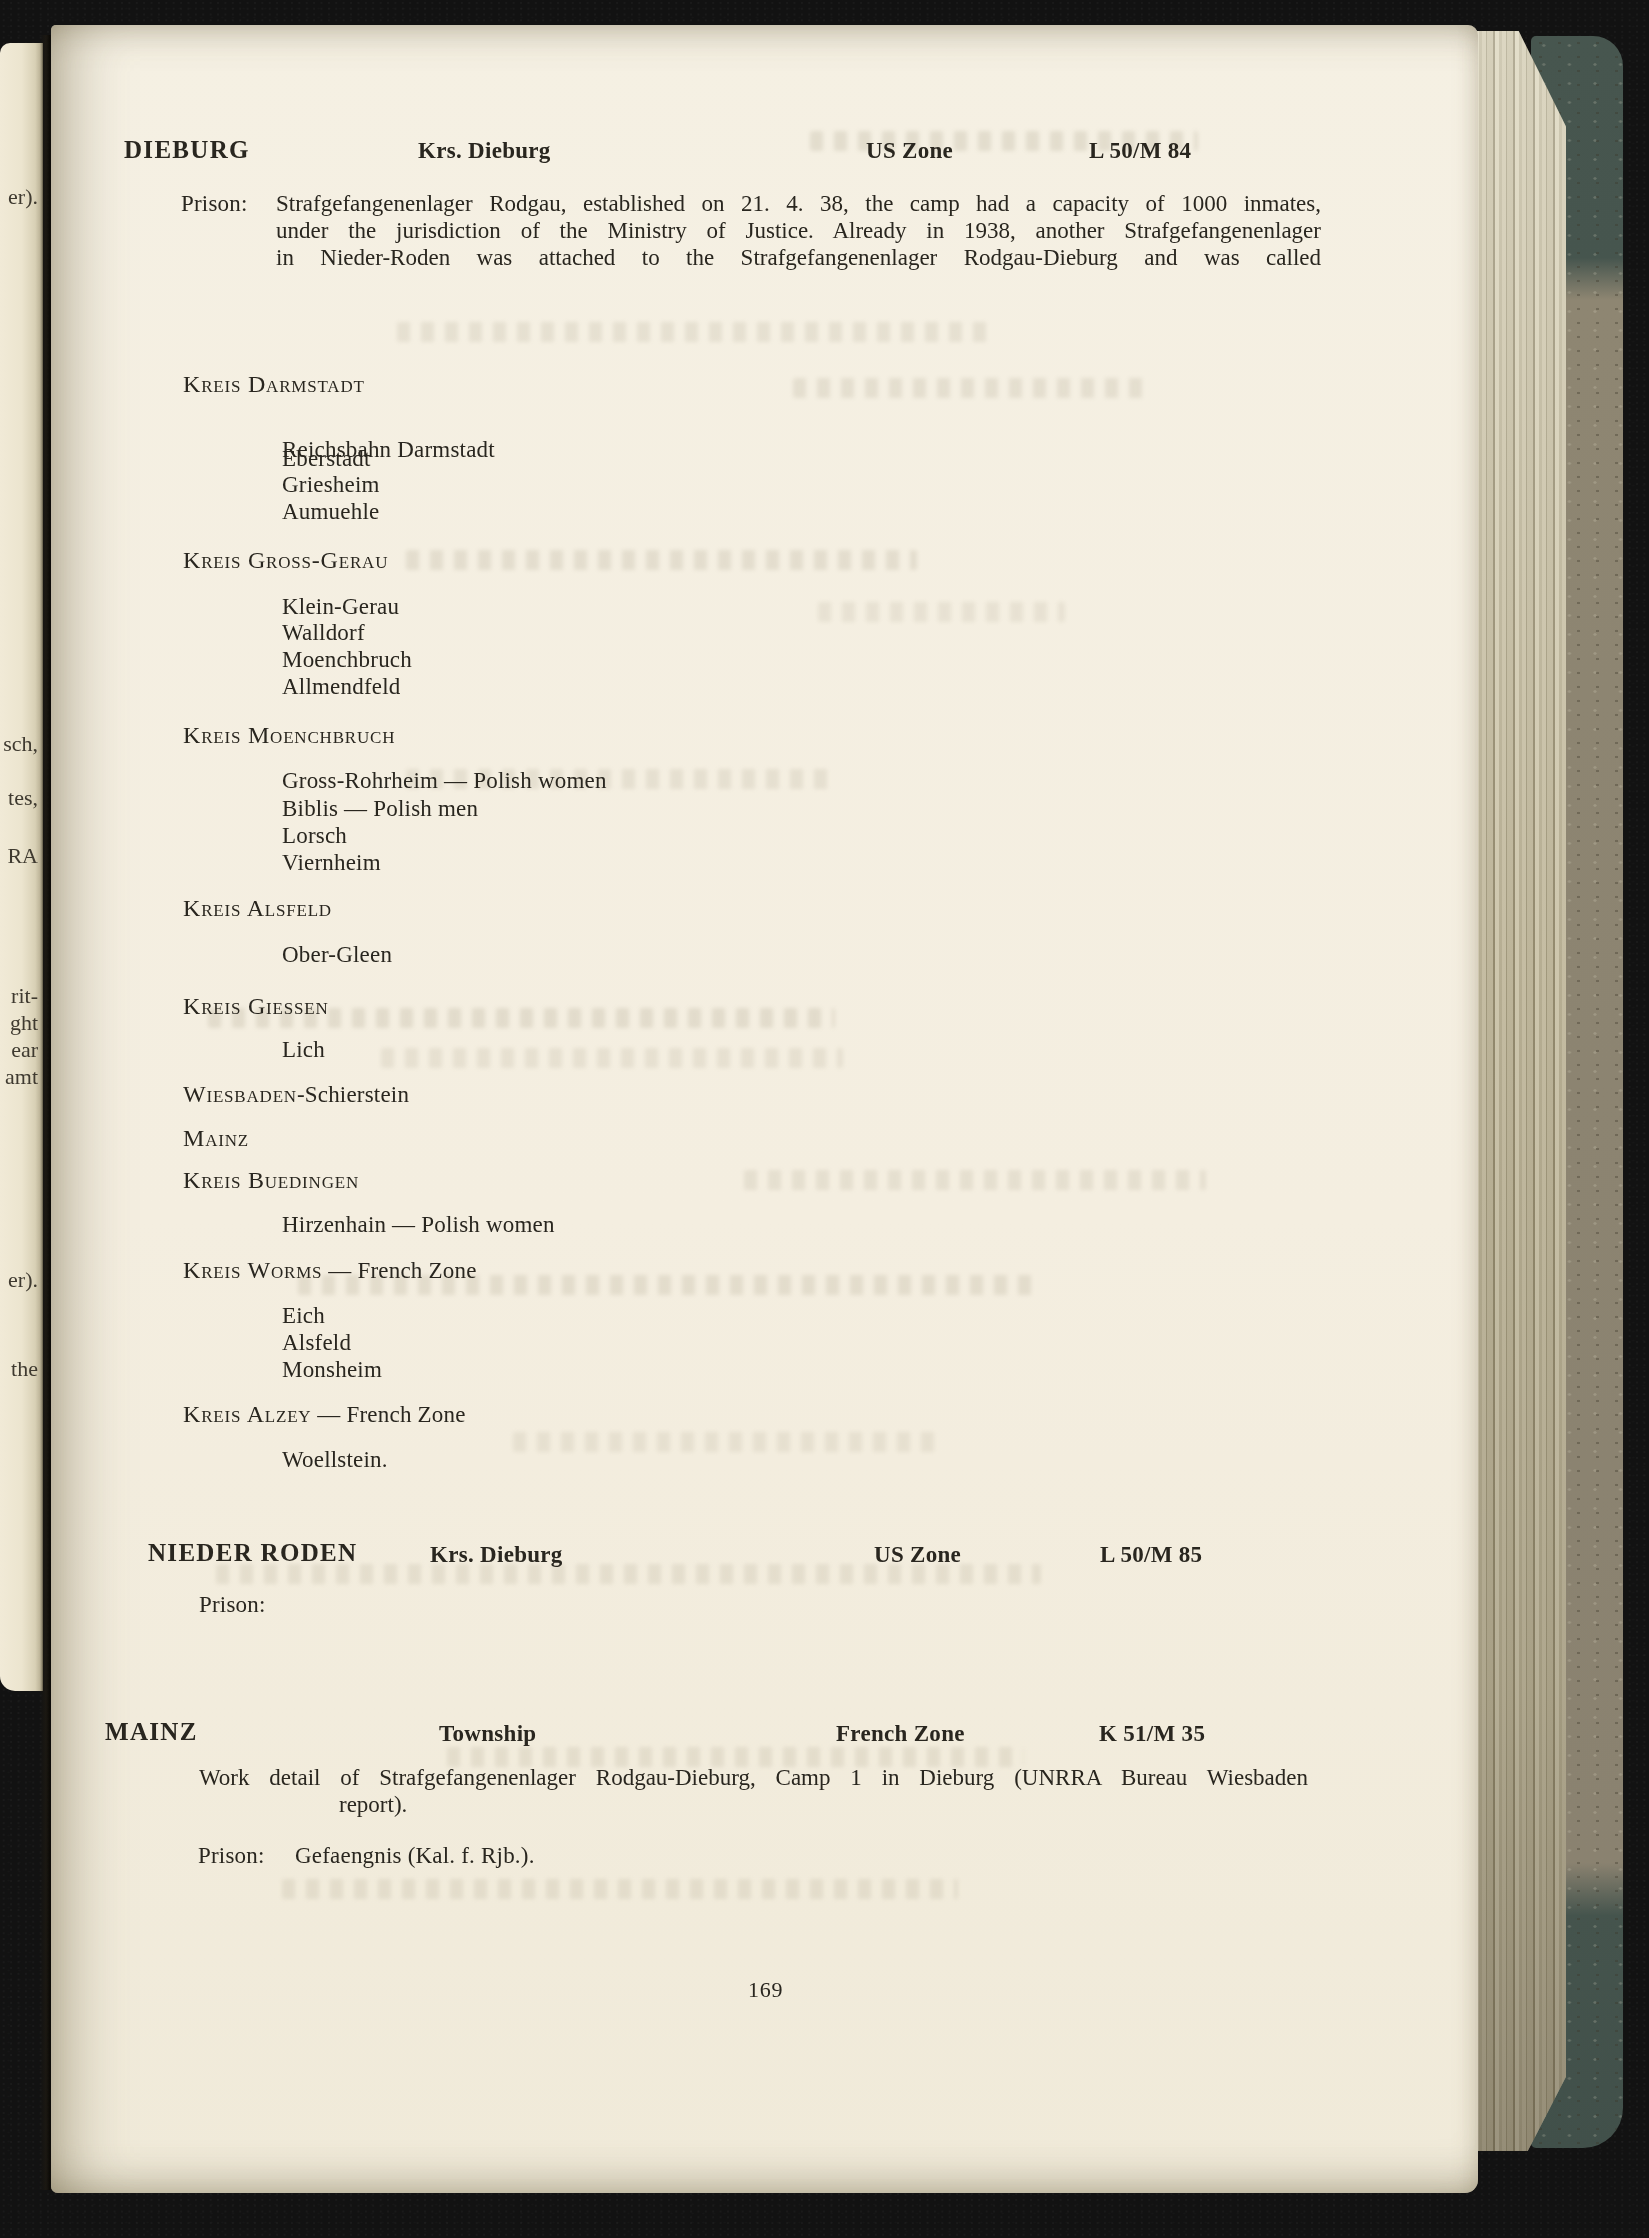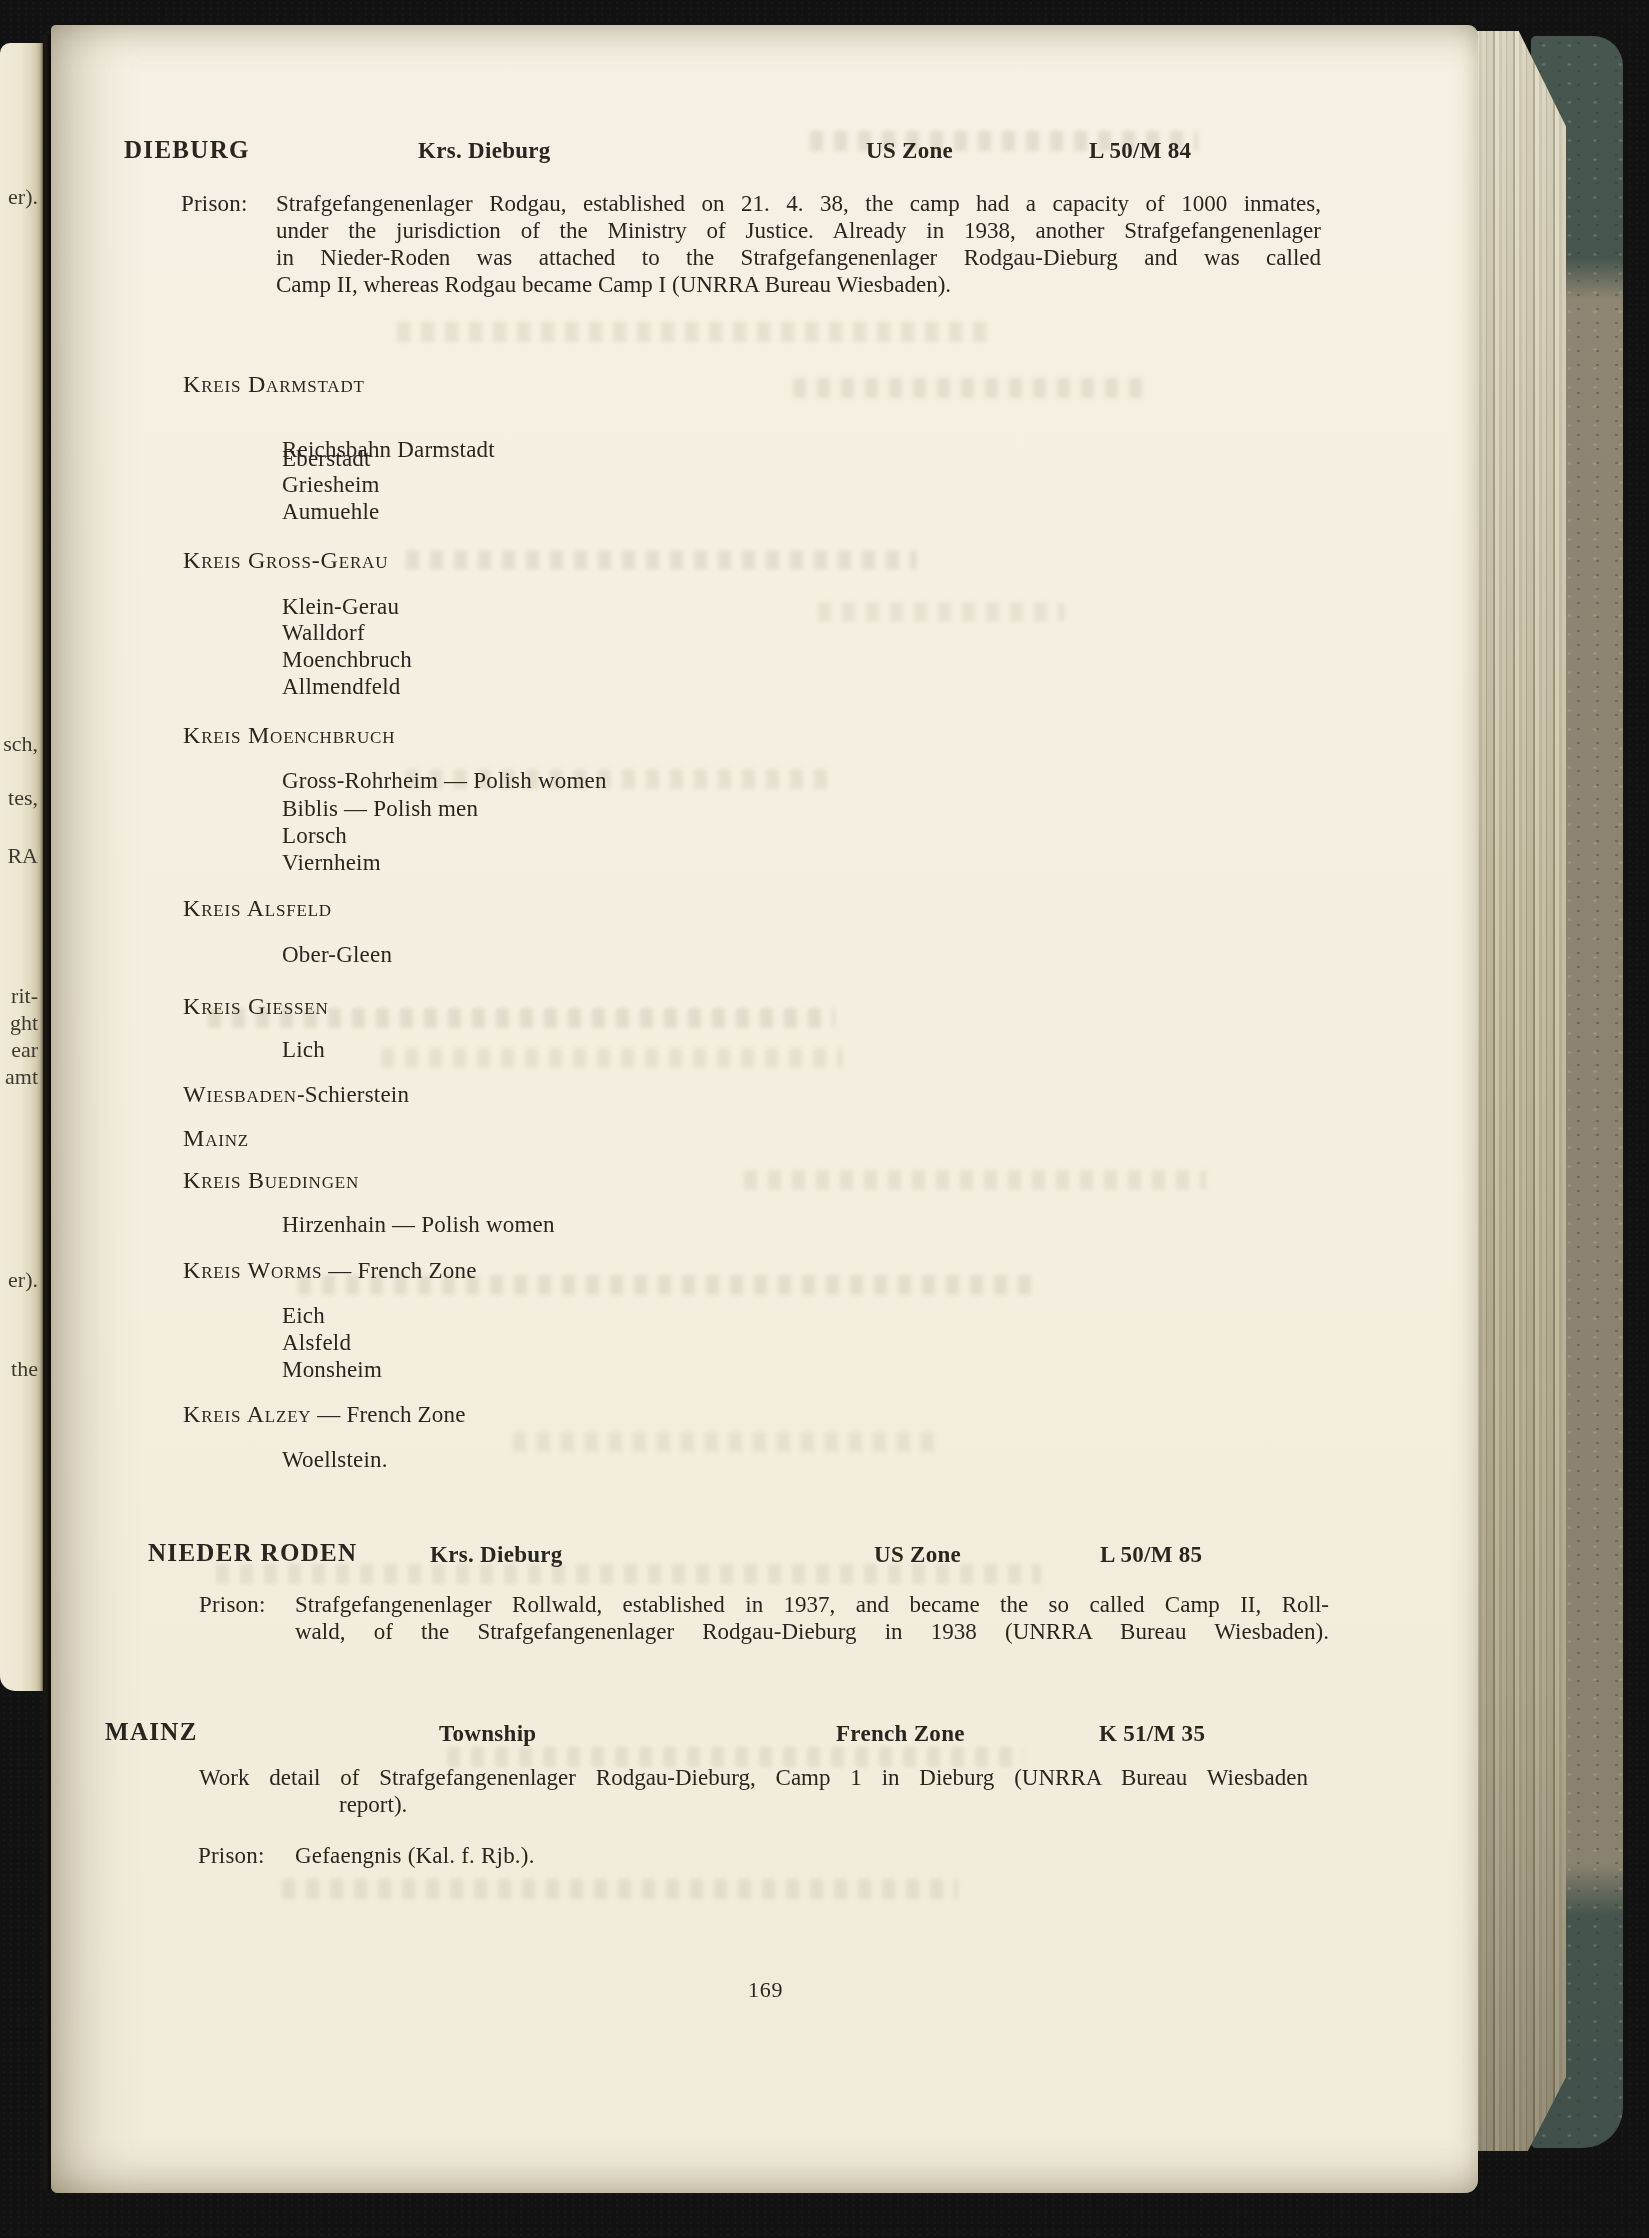--- a/index.html
+++ b/index.html
@@ -101,21 +101,20 @@
     <span class="t headword" style="left:73px;top:111px">DIEBURG</span>
     <span class="t colhead" style="left:367px;top:112px">Krs. Dieburg</span>
     <span class="t colhead" style="left:815px;top:112px">US Zone</span>
     <span class="t colhead" style="left:1038px;top:112px">L 50/M 84</span>
 
     <span class="t" style="left:130px;top:165px">Prison:</span>
     <div class="para" style="left:225px;top:165px;width:1045px">
       <div class="line jl">Strafgefangenenlager Rodgau, established on 21. 4. 38, the camp had a capacity of 1000 inmates,</div>
       <div class="line jl">under the jurisdiction of the Ministry of Justice. Already in 1938, another Strafgefangenenlager</div>
       <div class="line jl">in Nieder-Roden was attached to the Strafgefangenenlager Rodgau-Dieburg and was called</div>
-      <div class="line">Camp II, whereas Rodgau became Camp I (UNRRA Bureau Wiesbaden).</div>
     </div>
 
 
     <span class="t" style="left:132px;top:346px"><span class="sc">Kreis Darmstadt</span><span></span></span>
     <span class="t" style="left:231px;top:411px">Reichsbahn Darmstadt</span>
     <span class="t" style="left:231px;top:420px">Eberstadt</span>
     <span class="t" style="left:231px;top:446px">Griesheim</span>
     <span class="t" style="left:231px;top:473px">Aumuehle</span>
 
     <span class="t" style="left:132px;top:522px"><span class="sc">Kreis Gross-Gerau</span><span></span></span>
@@ -150,24 +149,20 @@
 
     <span class="t" style="left:132px;top:1376px"><span class="sc">Kreis Alzey</span><span> — French Zone</span></span>
     <span class="t" style="left:231px;top:1421px">Woellstein.</span>
 
     <span class="t headword" style="left:97px;top:1514px">NIEDER RODEN</span>
     <span class="t colhead" style="left:379px;top:1516px">Krs. Dieburg</span>
     <span class="t colhead" style="left:823px;top:1516px">US Zone</span>
     <span class="t colhead" style="left:1049px;top:1516px">L 50/M 85</span>
 
     <span class="t" style="left:148px;top:1566px">Prison:</span>
-    <div class="para" style="left:244px;top:1566px;width:1034px">
-      <div class="line jl">Strafgefangenenlager Rollwald, established in 1937, and became the so called Camp II, Roll-</div>
-      <div class="line jl">wald, of the Strafgefangenenlager Rodgau-Dieburg in 1938 (UNRRA Bureau Wiesbaden).</div>
-    </div>
 
     <span class="t headword" style="left:54px;top:1693px">MAINZ</span>
     <span class="t colhead" style="left:388px;top:1695px">Township</span>
     <span class="t colhead" style="left:785px;top:1695px">French Zone</span>
     <span class="t colhead" style="left:1048px;top:1695px">K 51/M 35</span>
 
     <div class="para" style="left:148px;top:1739px;width:1109px">
       <div class="line jl">Work detail of Strafgefangenenlager Rodgau-Dieburg, Camp 1 in Dieburg (UNRRA Bureau Wiesbaden</div>
       <div class="line" style="padding-left:140px">report).</div>
     </div>

